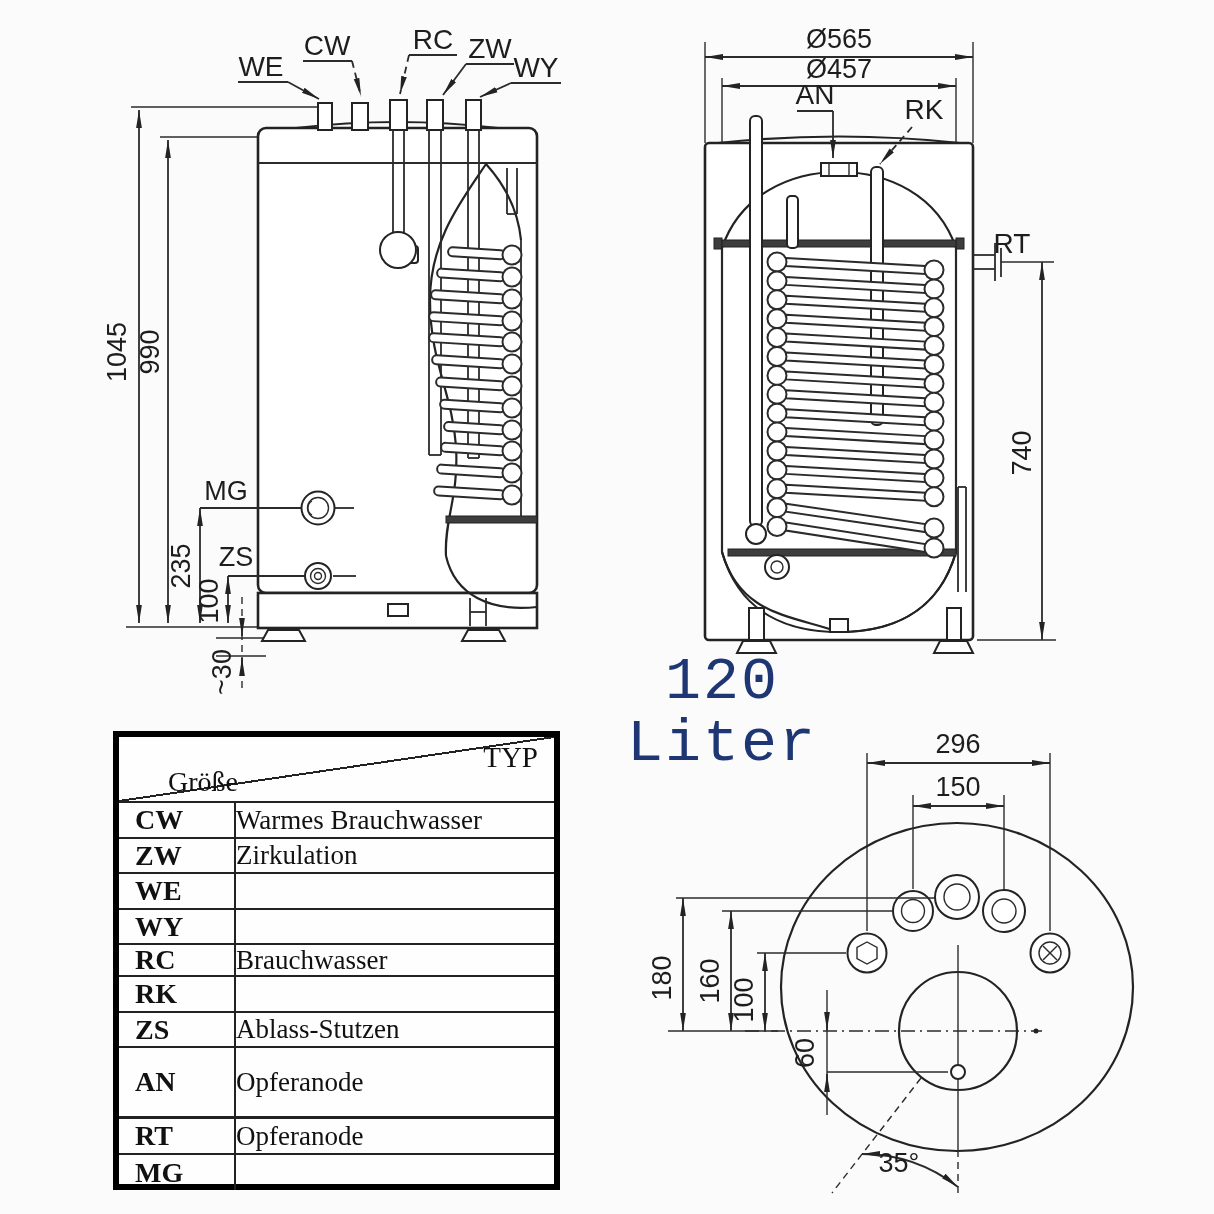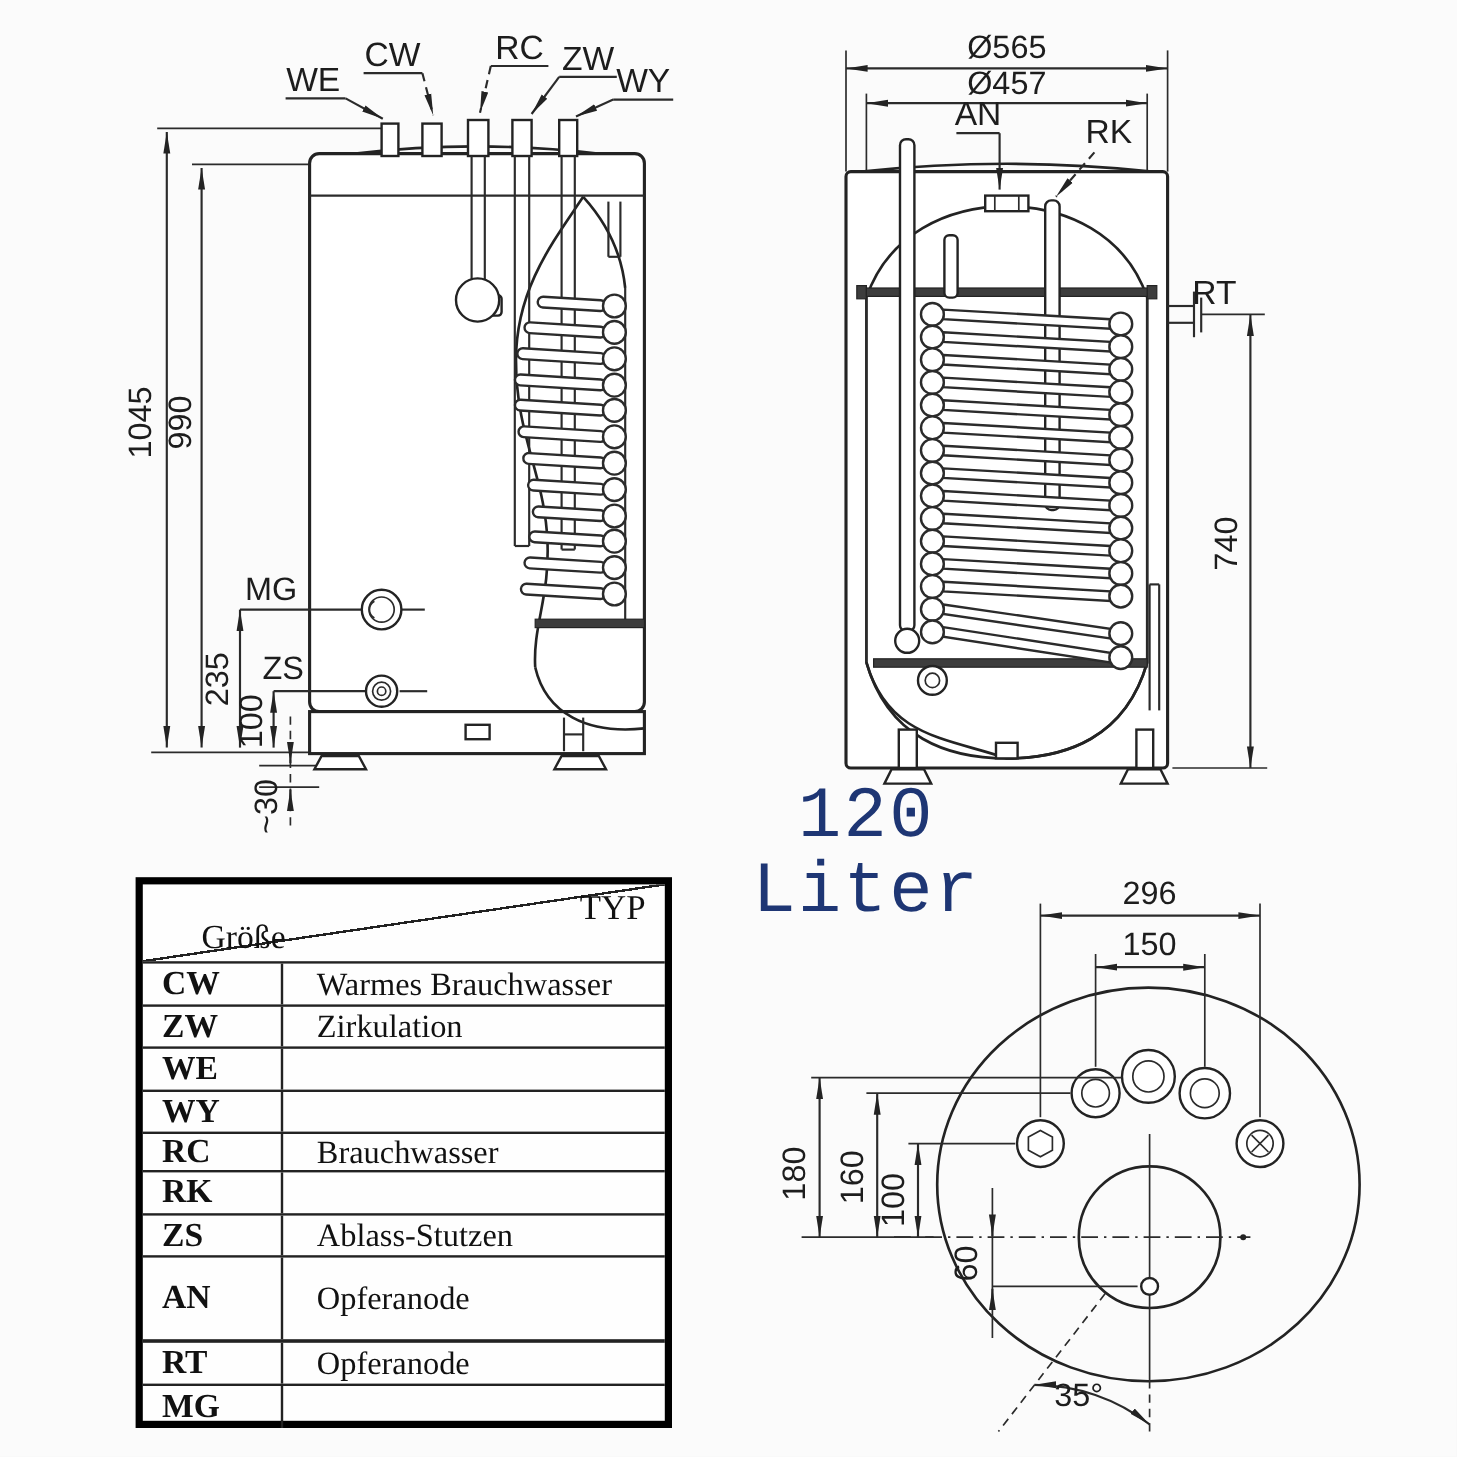--- a/index.html
+++ b/index.html
@@ -27,21 +27,21 @@
           font-family:"Liberation Serif","DejaVu Serif",serif;color:#111;}
   .lg-header{position:relative;height:66px;box-sizing:border-box;border-bottom:2px solid #222;
      background-image:linear-gradient(to bottom right,transparent calc(50% - 1px),#222 calc(50% - 1px),#222 calc(50% + 1px),transparent calc(50% + 1px));}
   .lg-typ{position:absolute;top:4px;right:16px;font-size:29px;}
   .lg-size{position:absolute;bottom:3px;left:9px;font-size:28px;margin-left:40px;}
   .lg-row{display:flex;align-items:center;box-sizing:border-box;border-bottom:2px solid #222;}
   .lg-row:last-child{border-bottom:none;}
   .lg-row.tall{border-bottom:3px solid #222;}
   .lg-key{width:117px;box-sizing:border-box;border-right:2px solid #222;align-self:stretch;
           display:flex;align-items:center;padding-left:16px;font-weight:bold;font-size:28px;}
-  .lg-val{padding-left:28px;font-size:27px;}
+  .lg-val{padding-left:0;font-size:27px;}
 </style>
 </head>
 <body>
 
 <div class="page">
 
 <svg width="1214" height="1214" viewBox="0 0 1214 1214">
   <defs>
     <marker id="ah" viewBox="0 0 10 4" refX="10" refY="2" markerWidth="10" markerHeight="4" orient="auto-start-reverse">
       <path d="M0,0.4 L10,2 L0,3.6 z" fill="#232323"></path>

